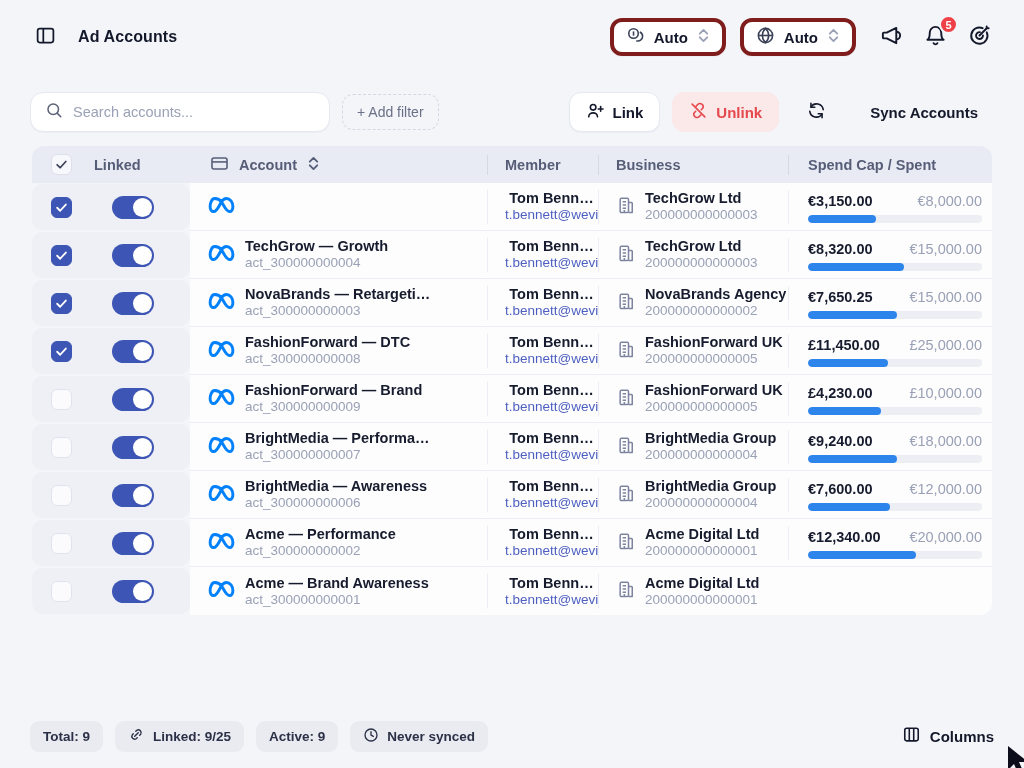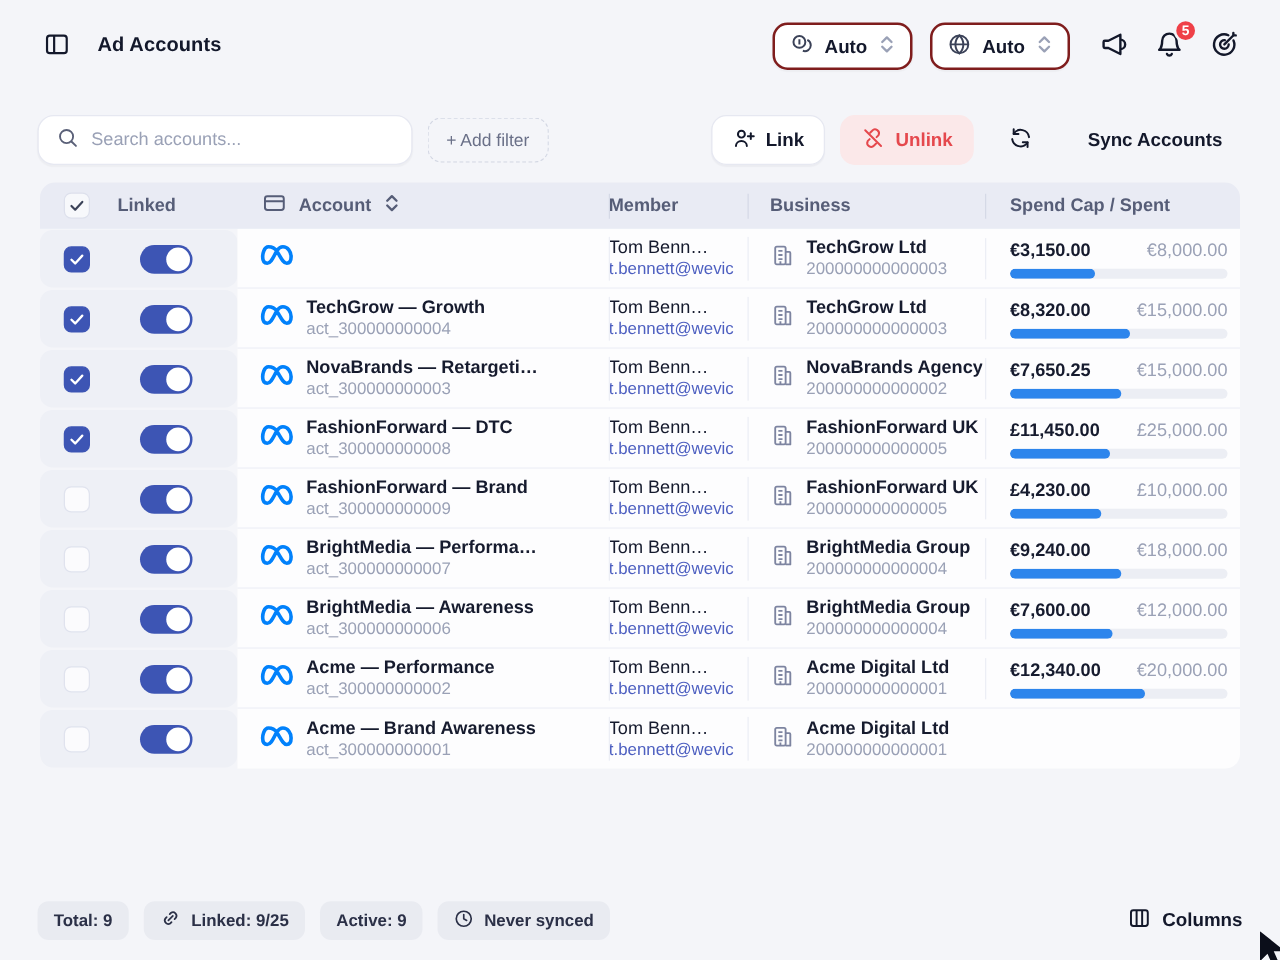--- a/index.html
+++ b/index.html
@@ -5,21 +5,21 @@
   * { margin:0; padding:0; box-sizing:border-box; }
   html,body { width:1024px; height:768px; overflow:hidden; }
   body { background:#f4f5f9; font-family:"Liberation Sans", sans-serif; color:#13182b; position:relative; }
 
   
   .topbar { height:74px; padding:0 30px; display:flex; align-items:center; justify-content:space-between; }
   .topbar-left { display:flex; align-items:center; gap:18px; }
   .page-title { font-size:16px; font-weight:700; letter-spacing:.1px; }
   .icon-btn { background:none; border:none; cursor:pointer; display:flex; align-items:center; justify-content:center; width:30px; height:30px; position:relative; }
   .topbar-right { display:flex; align-items:center; gap:14px; }
-  .select-btn { display:flex; align-items:center; gap:9px; background:#fff; border:2px solid #7f1d1d; border-radius:12px; height:38px; padding:0 12px 0 12px; font-size:15px; font-weight:600; color:#13182b; cursor:pointer; box-shadow:0 1px 1px rgba(20,24,43,.03); }
+  .select-btn { display:flex; align-items:center; gap:9px; background:#fff; border:4px solid #7f1d1d; border-radius:12px; height:38px; padding:0 12px 0 12px; font-size:15px; font-weight:600; color:#13182b; cursor:pointer; box-shadow:0 1px 1px rgba(20,24,43,.03); }
   .badge { position:absolute; top:-7px; right:-8px; background:#ef4048; color:#fff; font-size:11px; font-weight:700; min-width:19px; height:19px; border-radius:10px; display:flex; align-items:center; justify-content:center; border:2px solid #f4f5f9; }
 
   
   .toolbar { margin:18px 30px 0; display:flex; align-items:center; gap:12px; }
   .search-box { display:flex; align-items:center; gap:10px; width:300px; height:40px; background:#fff; border:1px solid #e6e8f1; border-radius:13px; padding:0 14px; box-shadow:0 1px 1px rgba(20,24,43,.03); }
   .search-box input { border:none; outline:none; flex:1; font-size:14.5px; font-family:inherit; color:#13182b; background:transparent; }
   .search-box input::placeholder { color:#9aa1b6; }
   .add-filter { height:36px; padding:0 14px; border:1.5px dashed #d4d8e4; border-radius:11px; background:transparent; color:#6a7088; font-size:14px; cursor:pointer; font-family:inherit; }
   .toolbar-spacer { flex:1; }
   .btn { display:flex; align-items:center; gap:8px; height:40px; padding:0 16px; border-radius:12px; font-size:15px; font-weight:600; cursor:pointer; font-family:inherit; }
@@ -27,21 +27,21 @@
   .btn-unlink { background:#fbe8e9; border:1px solid #fbe8e9; color:#e5484d; }
   .btn-sync { background:transparent; border:none; color:#13182b;gap:44px; }
 
   
   .table { margin:14px 32px 0; }
   .thead { display:flex; align-items:center; height:37px; background:#e9ebf4; border-radius:12px 12px 0 0; font-size:14.5px; font-weight:600; color:#565d77; }
   .cell-cb { width:58px; display:flex; align-items:center; justify-content:center; flex:none; }
   .cell-toggle { width:100px; flex:none; display:flex; align-items:center; }
   .thead .cell-toggle { padding-left:4px; }
   .cell-account { width:297px; flex:none; display:flex; align-items:center; gap:10px; padding-left:18px; }
-  .cell-member { width:111px; flex:none; position:relative; }
+  .cell-member { width:111px; flex:none; padding-left:18px; position:relative; }
   .cell-business { width:190px; flex:none; display:flex; align-items:center; gap:9px; padding-left:18px; position:relative; }
   .cell-spend { flex:1; padding:0 10px 0 20px; position:relative; }
   .vdiv { position:absolute; left:0; top:50%; transform:translateY(-50%); width:1px; height:20px; background:#d5d9e6; }
 
   .tbody { border-radius:0 0 12px 12px; overflow:hidden; }
   .trow { display:flex; align-items:stretch; height:48px; margin-top:0; }
   .row-left { width:158px; flex:none; display:flex; align-items:center; background:#eef0f6; border-radius:10px; margin:1px 0; }
   .row-main { flex:1; display:flex; align-items:center; background:#fdfdfe; border-bottom:1px solid #eceef5; }
   .trow:last-child .row-main { border-bottom:none; }
 
@@ -54,21 +54,21 @@
 
   .toggle { width:42px; height:23px; border-radius:12px; background:#d7dbe8; position:relative; cursor:pointer; margin-left:22px; flex:none; }
   .toggle.on { background:#3d55b4; }
   .toggle .knob { position:absolute; top:2px; left:2px; width:19px; height:19px; border-radius:50%; background:#fff; }
   .toggle.on .knob { left:auto; right:2px; }
 
   .two-line { display:flex; flex-direction:column; justify-content:center; line-height:1.25; min-width:0; }
   .line-main { font-size:14.5px; font-weight:600; color:#161b2e; white-space:nowrap; overflow:hidden; }
   .line-sub { font-size:13.5px; color:#9aa1b6; white-space:nowrap; overflow:hidden; }
   .line-sub.email { color:#4d5fc0; }
-  .cell-member .line-main { font-weight:400; }
+  .cell-member .line-main { font-weight:700;text-align:center; }
   .cell-account .two-line, .cell-business .two-line { overflow:hidden; }
 
   .spend-row1 { display:flex; justify-content:space-between; align-items:baseline; margin-top:3px; }
   .spend-spent { font-size:14.5px; font-weight:700; color:#161b2e; }
   .spend-cap { font-size:14.5px; color:#9aa1b6; }
   .progress-track { margin-top:6px; height:8px; border-radius:4px; background:#eceef4; overflow:hidden; }
   .progress-fill { height:100%; border-radius:4px; background:#2d85ec; }
 
   
   .footerbar { position:absolute; left:30px; right:30px; bottom:0; height:64px; display:flex; align-items:center; gap:12px; }

